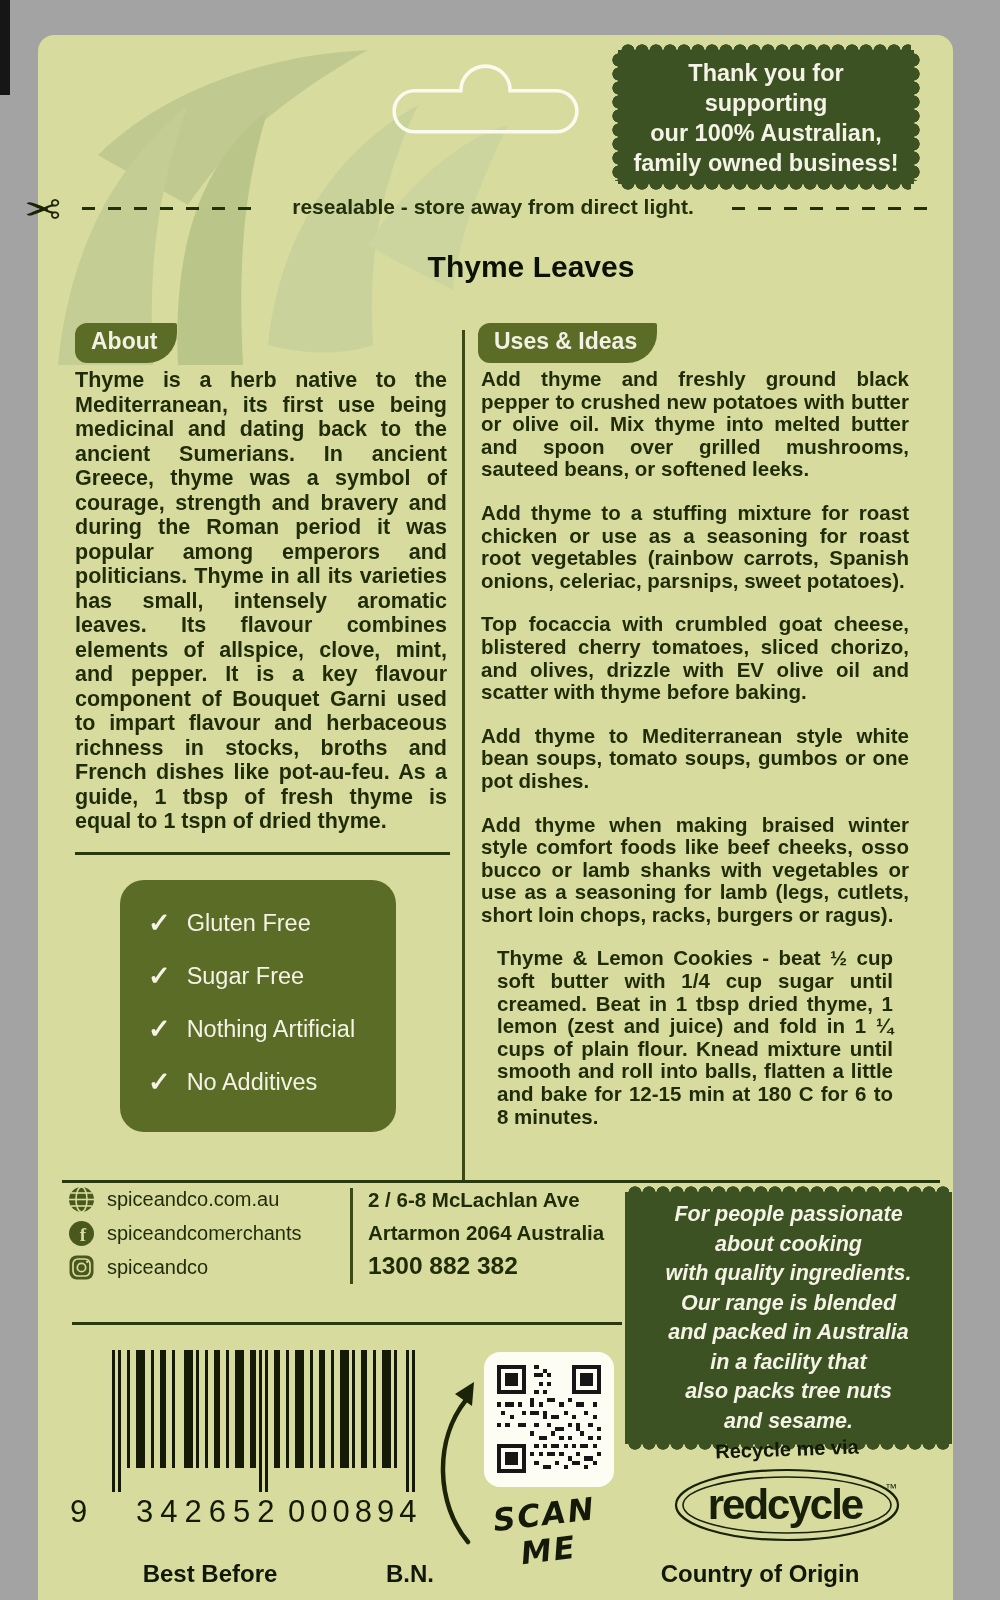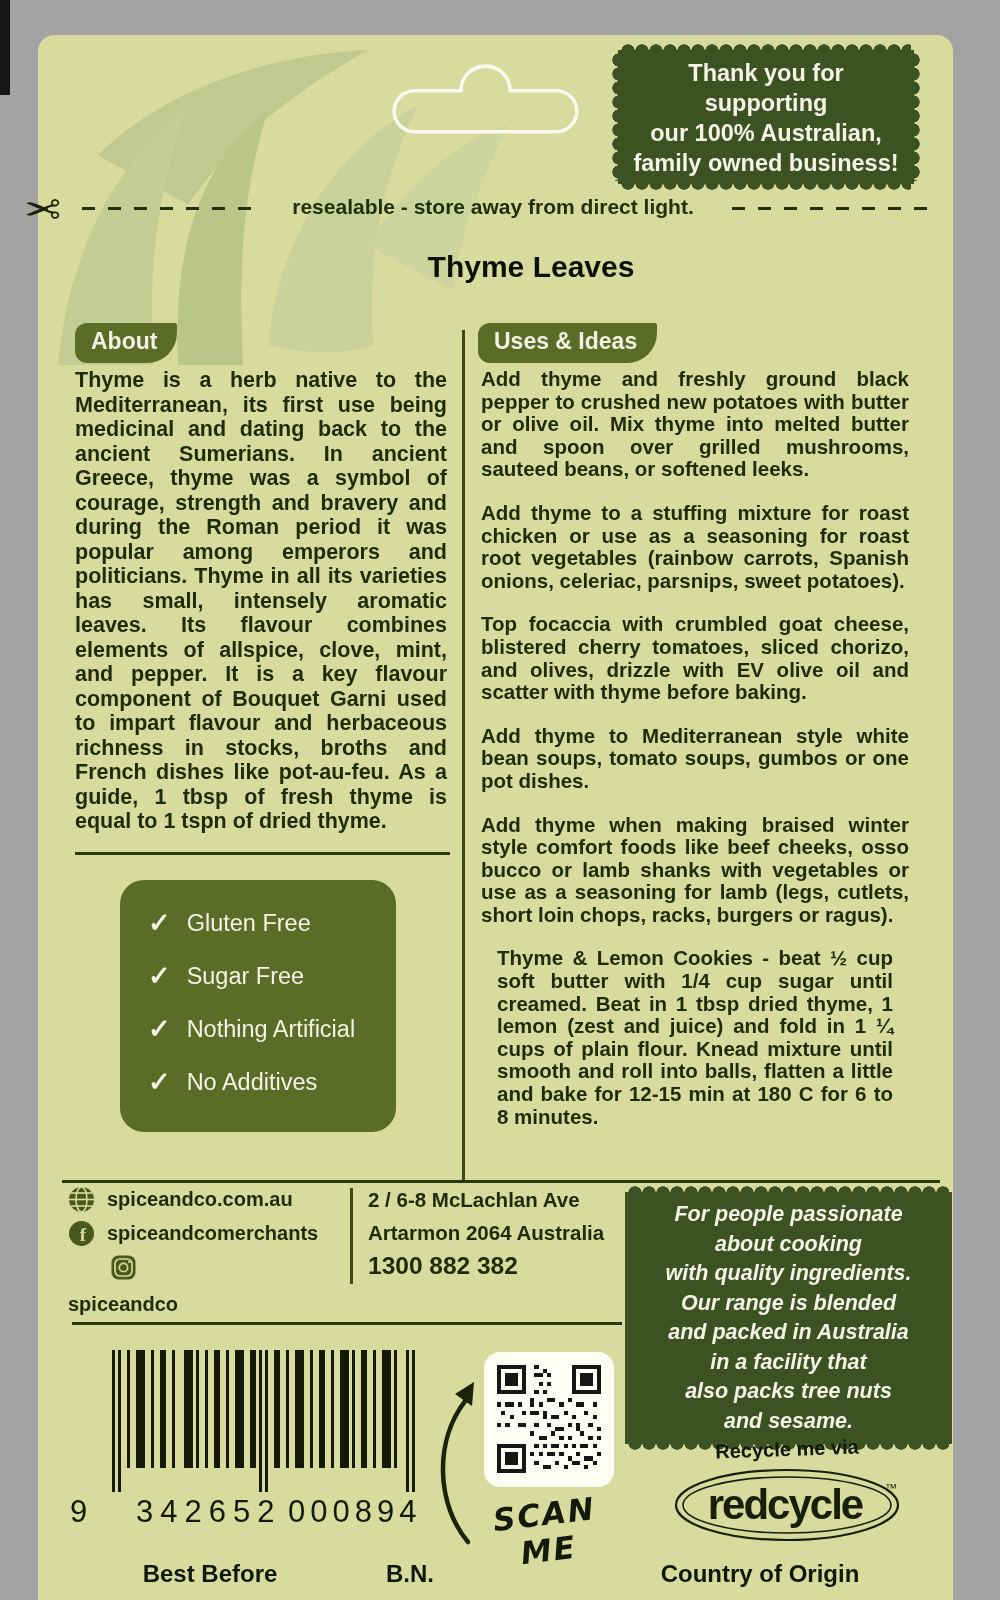--- a/index.html
+++ b/index.html
@@ -19,21 +19,21 @@
   .tab{display:inline-block;background:#5b6c26;color:#f2f1e3;font-weight:bold;font-size:23px;
        padding:5px 20px 8px 16px;border-radius:12px 2px 30px 12px;}
   .body-just{ text-align:justify;font-weight:bold; }
   .dashline{height:3px;background:repeating-linear-gradient(90deg,#23300c 0 13px,transparent 13px 26px);}
   .hr{background:#2a380e;height:2.5px;}
   .vr{background:#3c4a15;width:2.5px;}
   .badge-row{display:flex;align-items:center;gap:16px;color:#f4f3e6;}
   .badge-row .chk{font-size:27px;font-weight:bold;line-height:1;}
   .badge-row .lbl{font-size:23.5px;}
   .c-row{display:flex;align-items:center;gap:12px;}
-  .c-lbl{font-size:20px;font-weight:bold;}
+  .c-lbl{font-size:20px;font-weight:normal;}
   .addr{font-size:20.5px;font-weight:bold;}
   .bottom-lbl{font-size:24px;font-weight:bold;color:#10180a;}
   .bc-digit{font-size:31px;color:#131a06;}
 </style>
 </head>
 <body>
 
 <div class="stage">
 
   <div class="panel"></div>
@@ -124,21 +124,21 @@
     </svg>
     <span class="c-lbl">spiceandco.com.au</span>
   </div>
   <div class="abs c-row" style="left:68px;top:1220px;">
     <svg width="27" height="27" viewBox="0 0 27 27">
       <circle cx="13.5" cy="13.5" r="12.5" fill="#49591d"></circle>
       <text x="15" y="21" text-anchor="middle" font-family="Liberation Serif, serif" font-size="19" font-weight="bold" fill="#d7db9d">f</text>
     </svg>
     <span class="c-lbl">spiceandcomerchants</span>
   </div>
-  <div class="abs c-row" style="left:68px;top:1254px;flex-direction:column;">
+  <div class="abs c-row" style="left:68px;top:1254px;">
     <svg width="27" height="27" viewBox="0 0 27 27">
       <rect x="1.5" y="1.5" width="24" height="24" rx="7" fill="#49591d"></rect>
       <rect x="5" y="5" width="17" height="17" rx="5" fill="none" stroke="#d7db9d" stroke-width="1.7"></rect>
       <circle cx="13.5" cy="13.5" r="4.2" fill="none" stroke="#d7db9d" stroke-width="1.7"></circle>
       <circle cx="19.3" cy="7.8" r="1.3" fill="#d7db9d"></circle>
     </svg>
     <span class="c-lbl">spiceandco</span>
   </div>
 
   <div class="abs vr" style="left:350px;top:1188px;height:96px;"></div>

